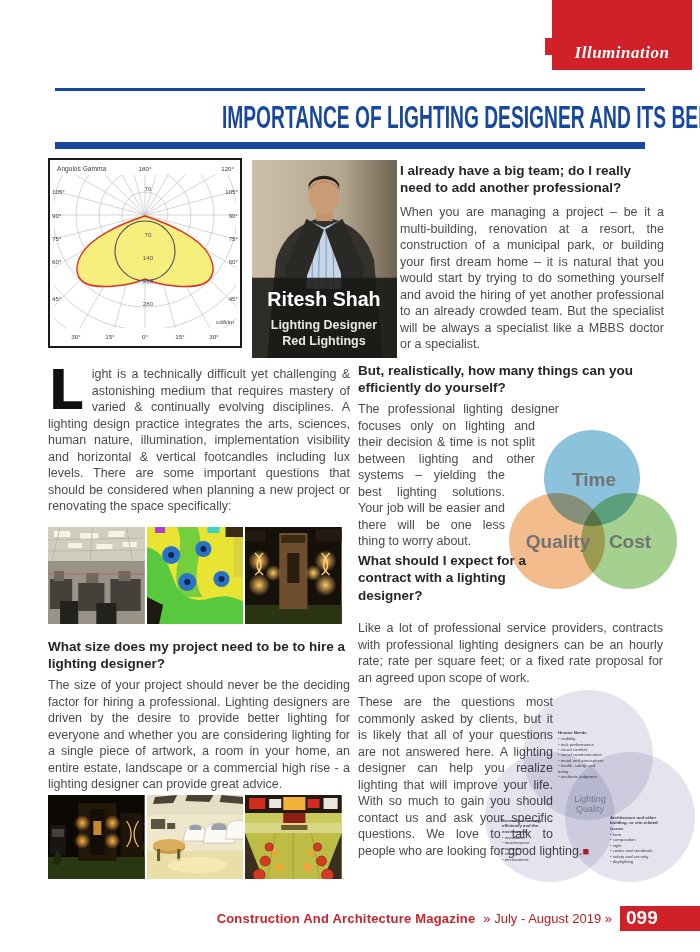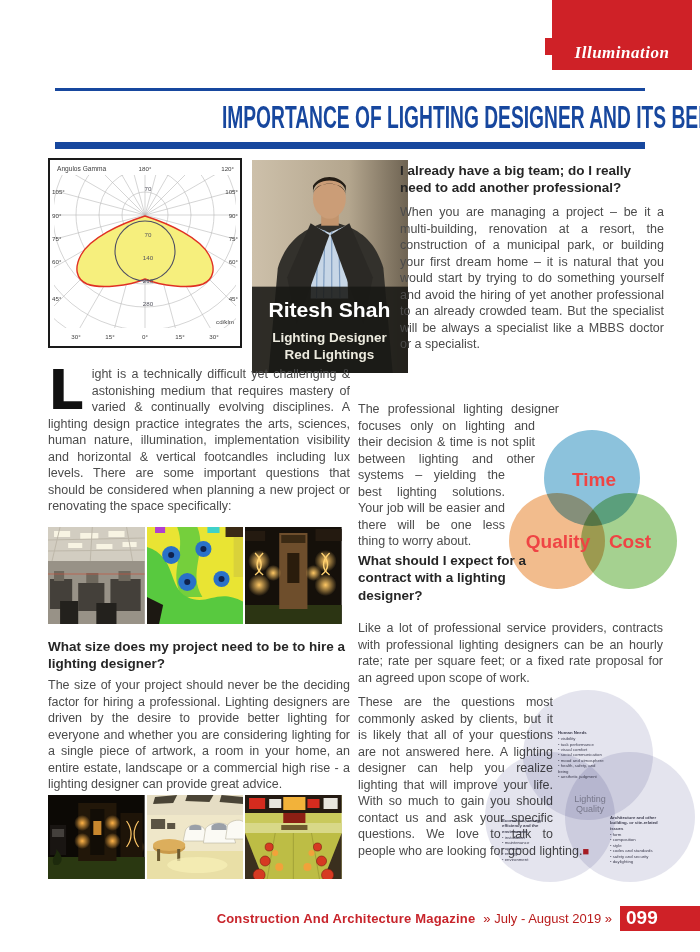--- a/index.html
+++ b/index.html
@@ -24,21 +24,21 @@
   .banner .rule-top { height:3px; background:#17479e; }
   .banner .rule-bottom { height:7px; background:#17479e; margin-top:4px; }
   .banner h1 {
     display:inline-block; white-space:nowrap; color:#17479e; font-weight:bold;
     font-size:31px; transform:scaleX(0.62); transform-origin:center;
     padding:9px 0 2px 0; letter-spacing:0px;
   }
 
   
   .polar-wrap { left:48px; top:158px; width:194px; height:190px; }
-  .portrait-wrap { left:252px; top:160px; width:156px; height:182px; }
+  .portrait-wrap { left:252px; top:160px; width:145px; height:182px; }
 
   
   .q { font-weight:bold; color:#262626; font-size:13.5px; line-height:1.28; }
   .p { font-size:12.5px; line-height:16.5px; text-align:justify; color:#4b4b4b; }
   .dropcap {
     float:left; font-weight:900; color:#111; font-size:56px; line-height:44px;
     margin:2px 8px 0 0; font-family:"DejaVu Sans", sans-serif;
   }
   .q1 { left:400px; top:162px; width:264px; }
   .a1 { left:400px; top:204px; width:264px; }
@@ -64,21 +64,21 @@
   .strip2 { left:48px; top:795px; width:294px; height:84px; }
   .thumb { flex:1 1 0; overflow:hidden; }
   .thumb svg { display:block; width:100%; height:100%; }
 
   
   .venn1 { left:498px; top:424px; width:196px; height:200px; }
   .venn1 .c { position:absolute; width:96px; height:96px; border-radius:50%; mix-blend-mode:multiply; }
   .c-time { left:46px; top:6px; background:#8cc2dc; }
   .c-quality { left:11px; top:69px; background:#f2bc8d; }
   .c-cost { left:83px; top:69px; background:#a5d190; }
-  .venn1 .lbl { position:absolute; transform:translate(-50%,-50%); font-size:19px; font-weight:600; color:#ef4444; font-family:"Liberation Sans",sans-serif; }
+  .venn1 .lbl { position:absolute; transform:translate(-50%,-50%); font-size:19px; font-weight:600; color:#737373; font-family:"Liberation Sans",sans-serif; }
   .lbl-time { left:96px; top:56px; }
   .lbl-quality { left:60px; top:118px; }
   .lbl-cost { left:132px; top:118px; }
 
   .venn2 { left:432px; top:686px; width:268px; height:210px; }
   .venn2 .c { position:absolute; width:130px; height:130px; border-radius:50%; background:rgba(202,202,222,0.5); mix-blend-mode:multiply; }
   .c2-top { left:91px; top:4px; }
   .c2-left { left:53px; top:66px; }
   .c2-right { left:133px; top:66px; }
   .venn2 .center-lbl {
@@ -431,20 +431,21 @@
             <circle cx="30" cy="58" r="3"></circle>
             <circle cx="34" cy="72" r="4"></circle>
             <circle cx="66" cy="58" r="3"></circle>
             <circle cx="62" cy="72" r="4"></circle>
           </g>
         <rect x="36" y="30" width="26" height="5" fill="#6e5a2e"></rect>
       </svg>
     </div>
   </div>
 
+  <div class="abs q q2">But, realistically, how many things can you efficiently do yourself?</div>
   <div class="abs p a2">
     <span class="sp sp1a"></span>
     <span class="sp sp1b"></span>
     <span class="sp sp1c"></span>
     <span>The professional lighting designer focuses only on lighting and their decision &amp; time is not split between lighting and other systems – yielding the best lighting solutions. Your job will be easier and there will be one less thing to worry about.</span>
   </div>
 
   <div class="abs venn1">
     <div class="c c-time"></div>
     <div class="c c-quality"></div>

